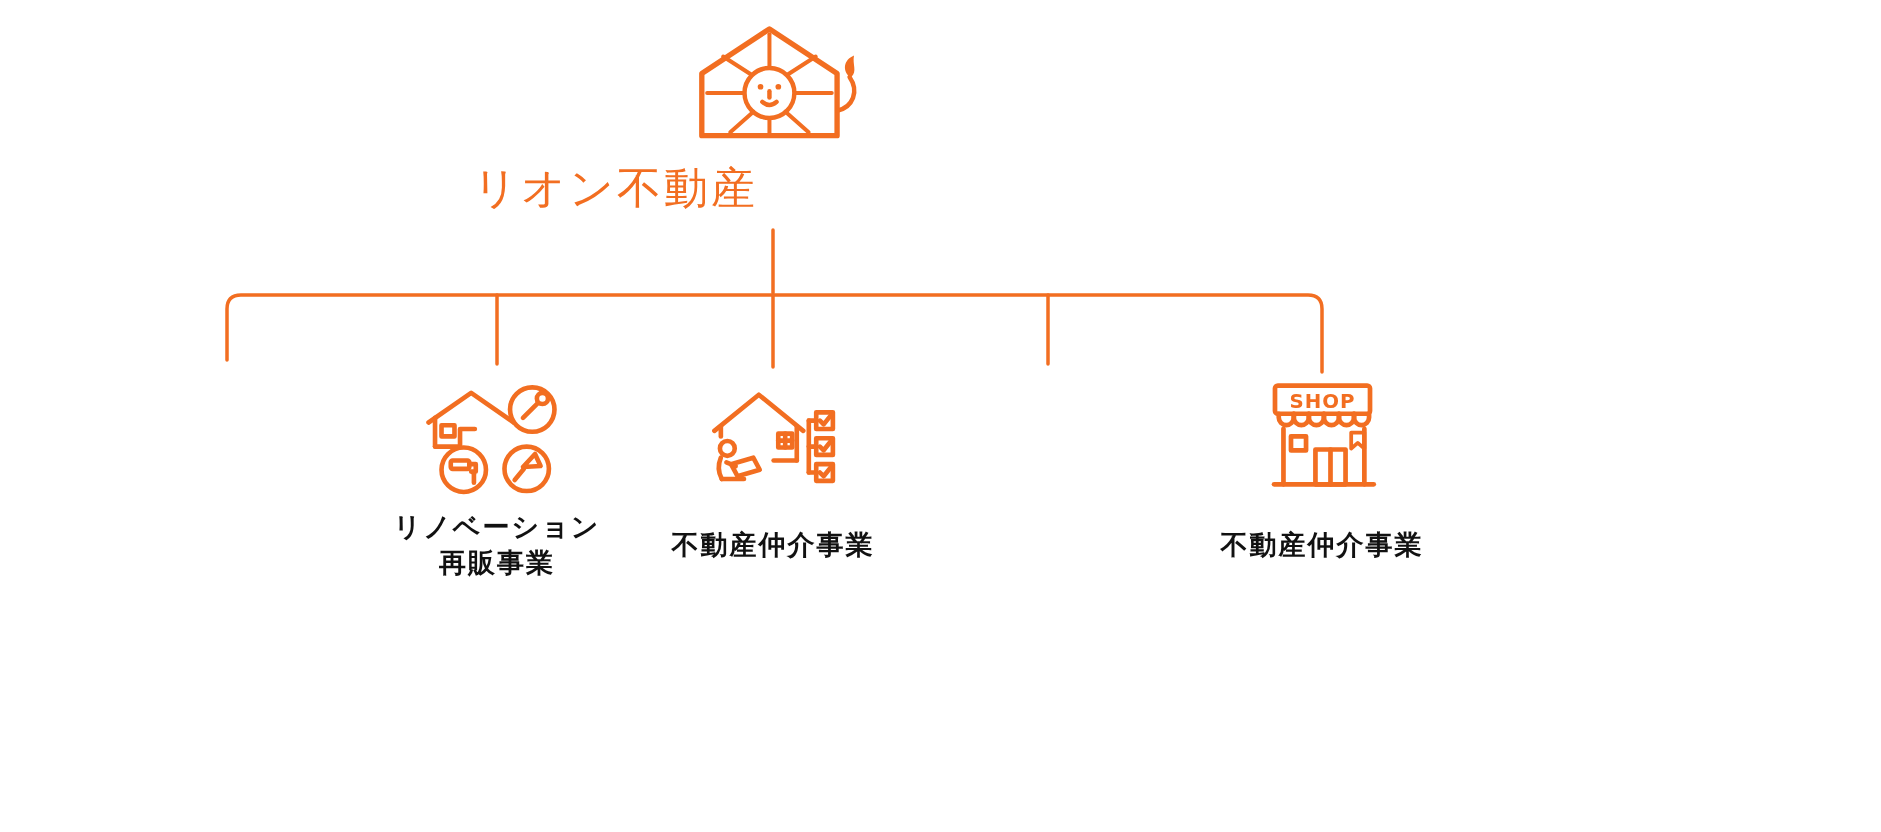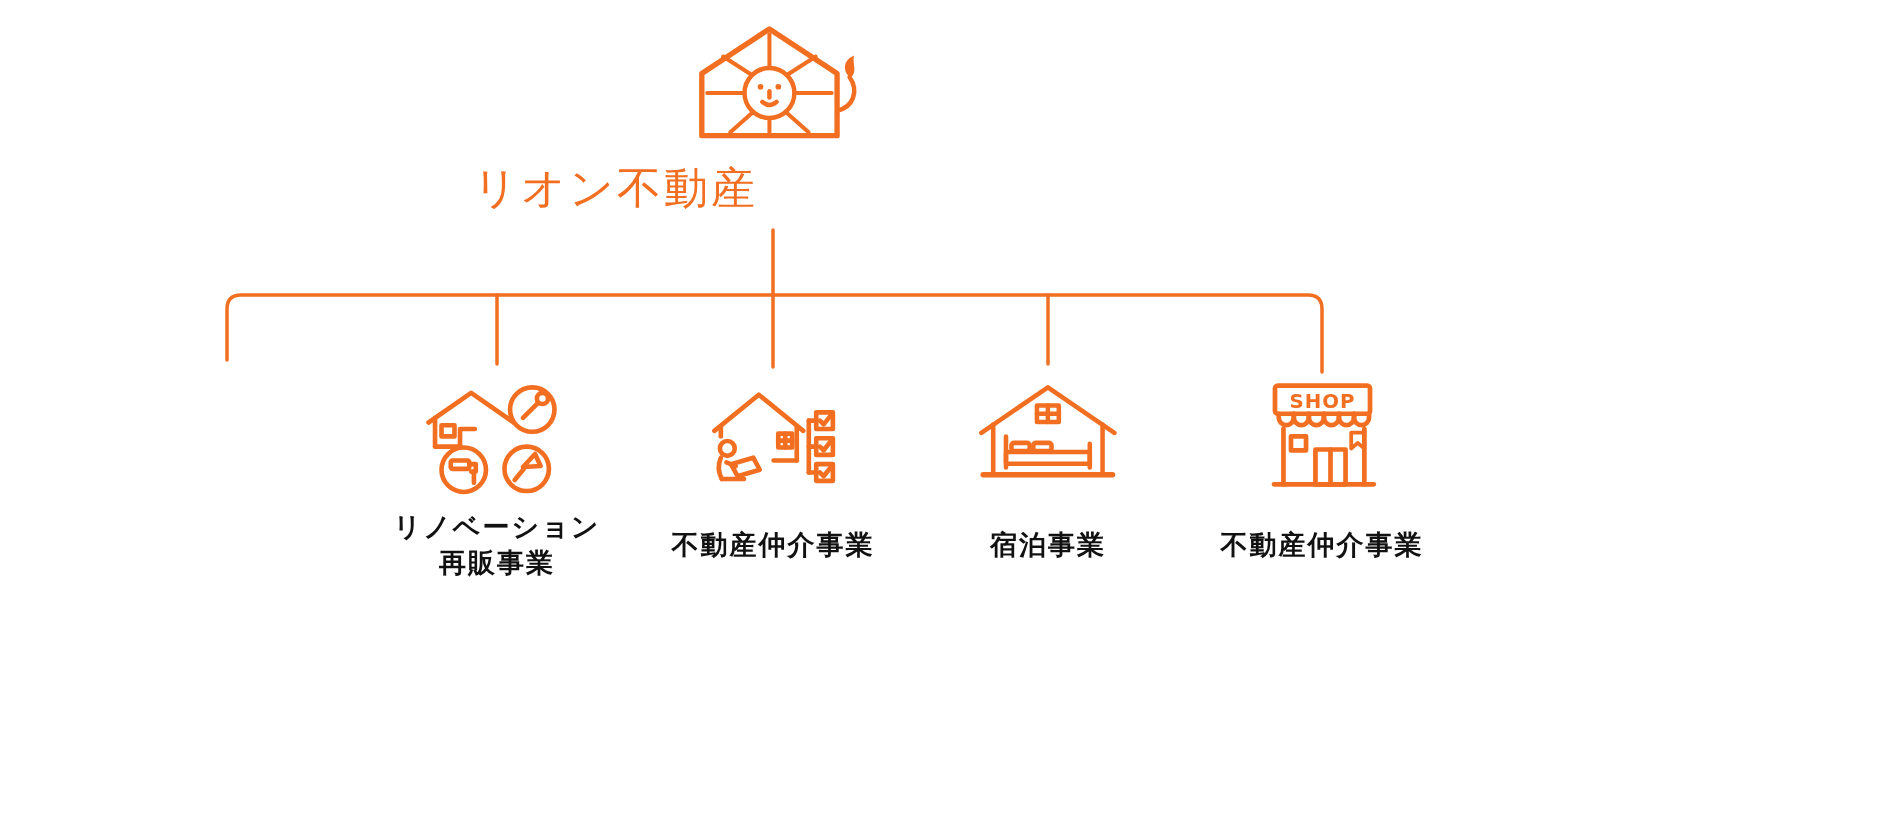--- a/index.html
+++ b/index.html
@@ -133,41 +133,20 @@
           <rect x="132" y="92" width="18" height="18"></rect>
           <path d="M 136 45 l 4 4 l 8 -10"></path>
           <path d="M 136 73 l 4 4 l 8 -10"></path>
           <path d="M 136 101 l 4 4 l 8 -10"></path>
         </g>
       </svg>
     </div>
     <div class="branch-label">不動産仲介事業</div>
   </div>
 
-  <div class="branch b4">
-    <div class="icon-box">
-      <svg viewBox="0 0 160 135" height="123" aria-hidden="true">
-        <g fill="none" stroke="currentColor" stroke-width="5" stroke-linecap="round" stroke-linejoin="round">
-          <path d="M 7 58 L 80 8 L 153 58"></path>
-          <path d="M 20 49 V 103"></path>
-          <path d="M 140 49 V 103"></path>
-          <path d="M 9 104 H 151" stroke-width="6"></path>
-          <rect x="68" y="28" width="24" height="18"></rect>
-          <path d="M 80 28 V 46"></path>
-          <path d="M 68 37 H 92"></path>
-          <path d="M 34 62 V 96"></path>
-          <path d="M 126 70 V 96"></path>
-          <rect x="34" y="79" width="92" height="13" rx="2"></rect>
-          <rect x="40" y="69" width="20" height="9" rx="3"></rect>
-          <rect x="64" y="69" width="20" height="9" rx="3"></rect>
-        </g>
-      </svg>
-    </div>
-    <div class="branch-label">宿泊事業</div>
-  </div>
 
   <div class="branch b5">
     <div class="icon-box">
       <svg viewBox="0 0 135 135" height="127" aria-hidden="true">
         <g fill="none" stroke="currentColor" stroke-width="5" stroke-linecap="round" stroke-linejoin="round">
           <rect x="17" y="8" width="101" height="30" rx="3"></rect>
           <path d="M21 38 v4 a8 8 0 0 0 16 0 v-4"></path>
           <path d="M37 38 v4 a8 8 0 0 0 16 0 v-4"></path>
           <path d="M53 38 v4 a8 8 0 0 0 16 0 v-4"></path>
           <path d="M69 38 v4 a8 8 0 0 0 16 0 v-4"></path>

